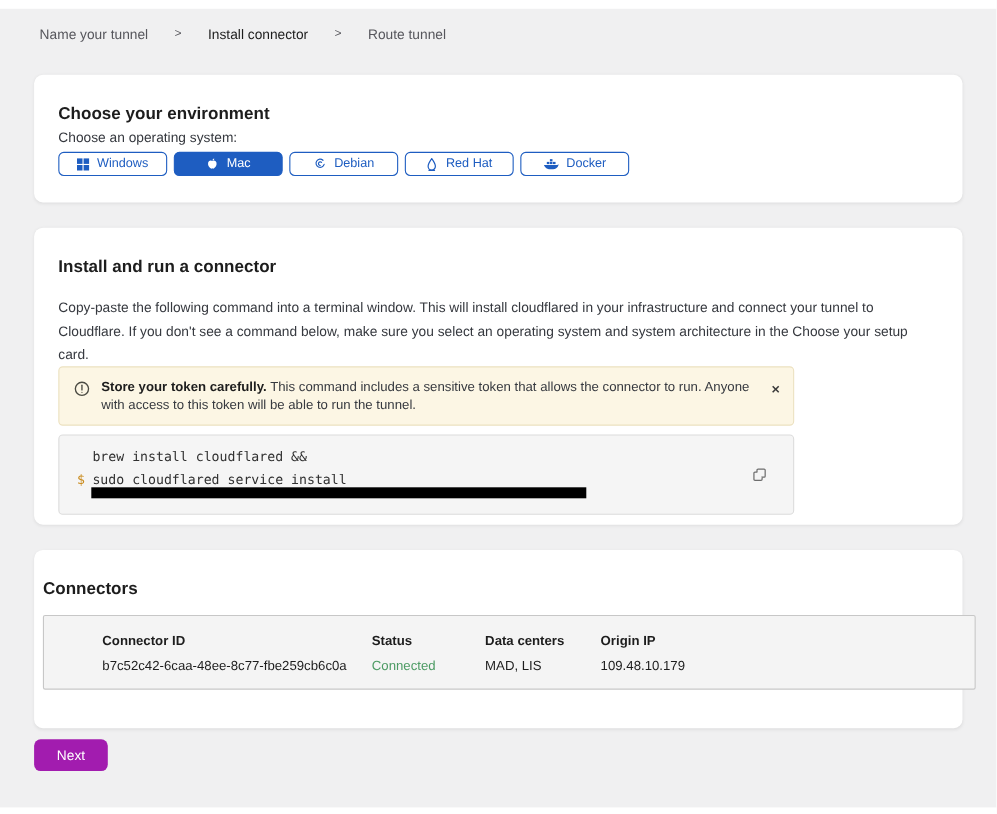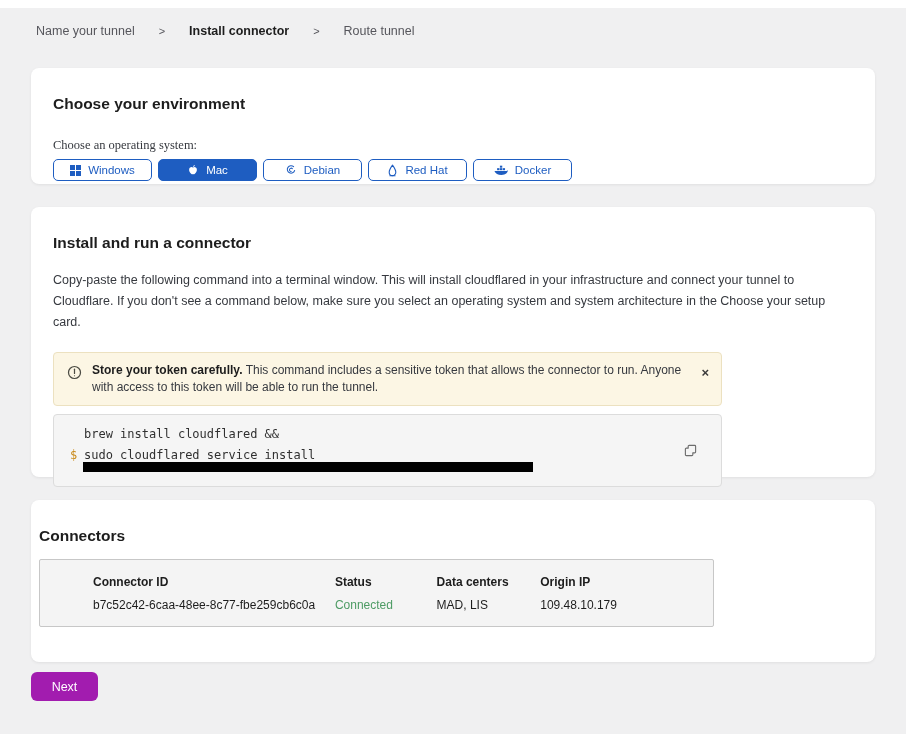--- a/index.html
+++ b/index.html
@@ -2,64 +2,64 @@
 <html><head>
 <meta charset="utf-8">
 <style>
   * { margin:0; padding:0; box-sizing:border-box; }
   html,body { width:906px; height:740px; background:#ffffff; font-family:"Liberation Sans", sans-serif; }
   .page { margin-top:8px; height:726px; background:#f0f0f1; overflow:hidden; }
 
   
   .breadcrumb { padding:16px 0 0 36px; font-size:12.5px; color:#56565c; display:flex; align-items:center; gap:24px; }
   .breadcrumb .crumb { cursor:default; }
-  .breadcrumb .crumb.active { font-weight:bold; color:#1d1d1d; }
+  .breadcrumb .crumb.active { font-weight:normal; color:#1d1d1d; }
   .breadcrumb .sep { color:#56565c; font-size:11px; }
 
   
   .card { margin:0 31px; background:#ffffff; border-radius:8px; box-shadow:0 1px 3px rgba(0,0,0,0.07); }
   .card h2 { font-size:15.5px; font-weight:bold; color:#1d1d1d; }
   #env-card { margin-top:30px; height:116px; padding:27px 22px; }
   #install-card { margin-top:23px; height:270px; padding:27px 22px; }
   #connectors-card { margin-top:23px; height:162px; padding:27px 8px; }
 
   
-  .os-label { margin-top:25px; font-size:12.5px; color:#36393f;font-family:Liberation Serif, serif; }
+  .os-label { margin-top:5px; font-size:12.5px; color:#36393f; }
   .os-row { margin-top:6px; display:flex; gap:6px; }
   .os-btn { width:99px; height:22px; display:flex; align-items:center; justify-content:center; gap:7px;
             background:#ffffff; border:1px solid #1e5dc1; border-radius:5px; color:#1e5dc1;
             font-size:11.5px; font-family:"Liberation Sans", sans-serif; cursor:pointer;text-align:right; }
   .os-btn.selected { background:#1e5dc1; border-color:#1e5dc1; color:#ffffff; }
   .win-icon { display:grid; grid-template-columns:5px 5px; grid-template-rows:5px 5px; gap:1px; }
   .win-icon i { background:currentColor; display:block; }
   .os-btn svg { display:block; }
 
   
   .desc { margin-top:18px; font-size:12.5px; line-height:21px; color:#36393f; max-width:800px; }
-  .warning { margin-top:19px; width:669px; background:#fcf6e4; border:1px solid #ece1c0; border-radius:4px;
+  .warning { width:669px; background:#fcf6e4; border:1px solid #ece1c0; border-radius:4px;
              display:flex; align-items:flex-start; padding:9px 12px 9px 13px; }
   .warning .w-icon { flex:0 0 auto; margin-top:3px; color:#4a4a42; }
   .warning .w-text { margin-left:10px; font-size:12px; line-height:17px; color:#36393f; flex:1 1 auto; }
   .warning .w-text b { color:#1d1d1d; }
   .warning .w-close { flex:0 0 auto; margin-left:14px; margin-top:4px; border:none; background:none;
                       font-size:13px; line-height:13px; color:#3a3a3a; cursor:pointer; font-weight:bold; }
   .codeblock { margin-top:8px; width:669px; height:73px; background:#f5f5f5; border:1px solid #dcdcdc;
                border-radius:4px; padding:13px 16px 0 16px; position:relative;
                font-family:"DejaVu Sans Mono", monospace; font-size:12px; color:#303030; }
   .code-row { display:flex; line-height:13px; }
   .code-row .prompt { width:14px; flex:0 0 auto; color:#c98a1b; }
   .code-row.first { margin-bottom:8px; }
   .token-line { display:flex; align-items:center; line-height:11px; margin-top:1px; }
   .bar { background:#000000; height:10px; }
   .bar1 { width:535px; margin-left:2px; }
   .bar2 { width:450px; margin-left:-1px; }
   .copy-btn { position:absolute; right:24px; top:29px; background:none; border:none; cursor:pointer; color:#6d6d6d; }
 
   
-  .tbl { margin-top:14px; width:675px; height:68px; background:#f4f4f4; border:1px solid #c7c7c7;
+  .tbl { margin-top:14px; width:848px; height:68px; background:#f4f4f4; border:1px solid #c7c7c7;
          border-radius:2px; display:flex; padding:15px 0 0 53px; }
   .tbl .col { display:flex; flex-direction:column; gap:9px; }
   .tbl .c1 { width:245px; } .tbl .c2 { width:103px; } .tbl .c3 { width:105px; } .tbl .c4 { width:175px; }
   .tbl .hdr { font-size:12px; font-weight:bold; color:#1d1d1d; }
   .tbl .val { font-size:12px; color:#1d1d1d; }
   .val.status { color:#4d9b64; }
   .ver-warn { color:#8a7d2a; font-size:12px; margin-left:4px; font-family:"DejaVu Sans", sans-serif; }
 
   
   .next-btn { margin:10px 0 0 31px; width:67px; height:29px; background:#a21caf; color:#ffffff;

